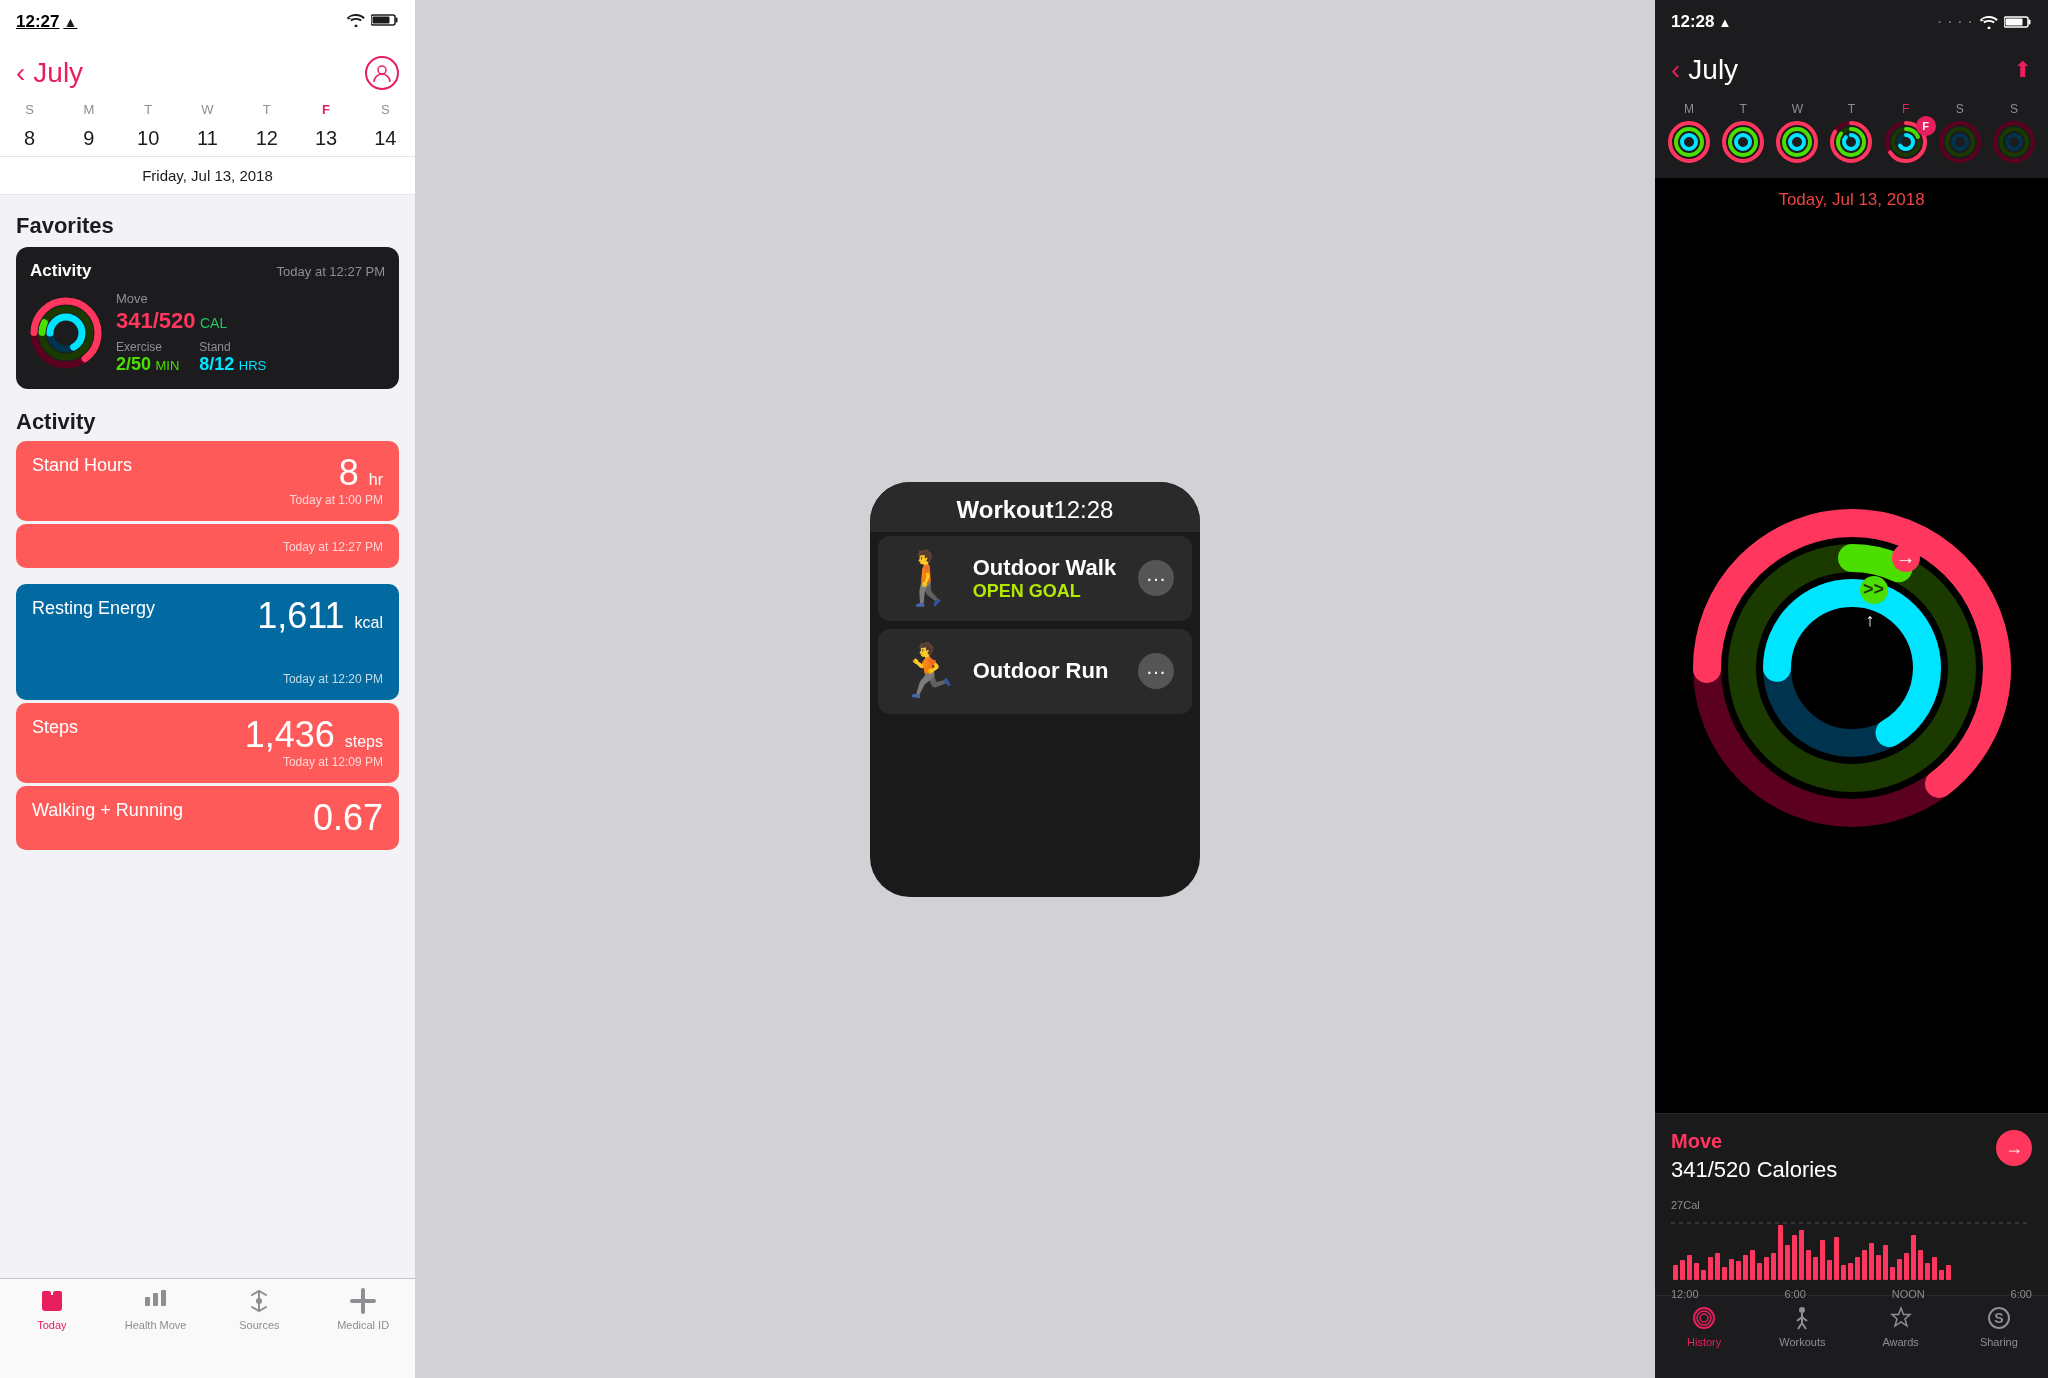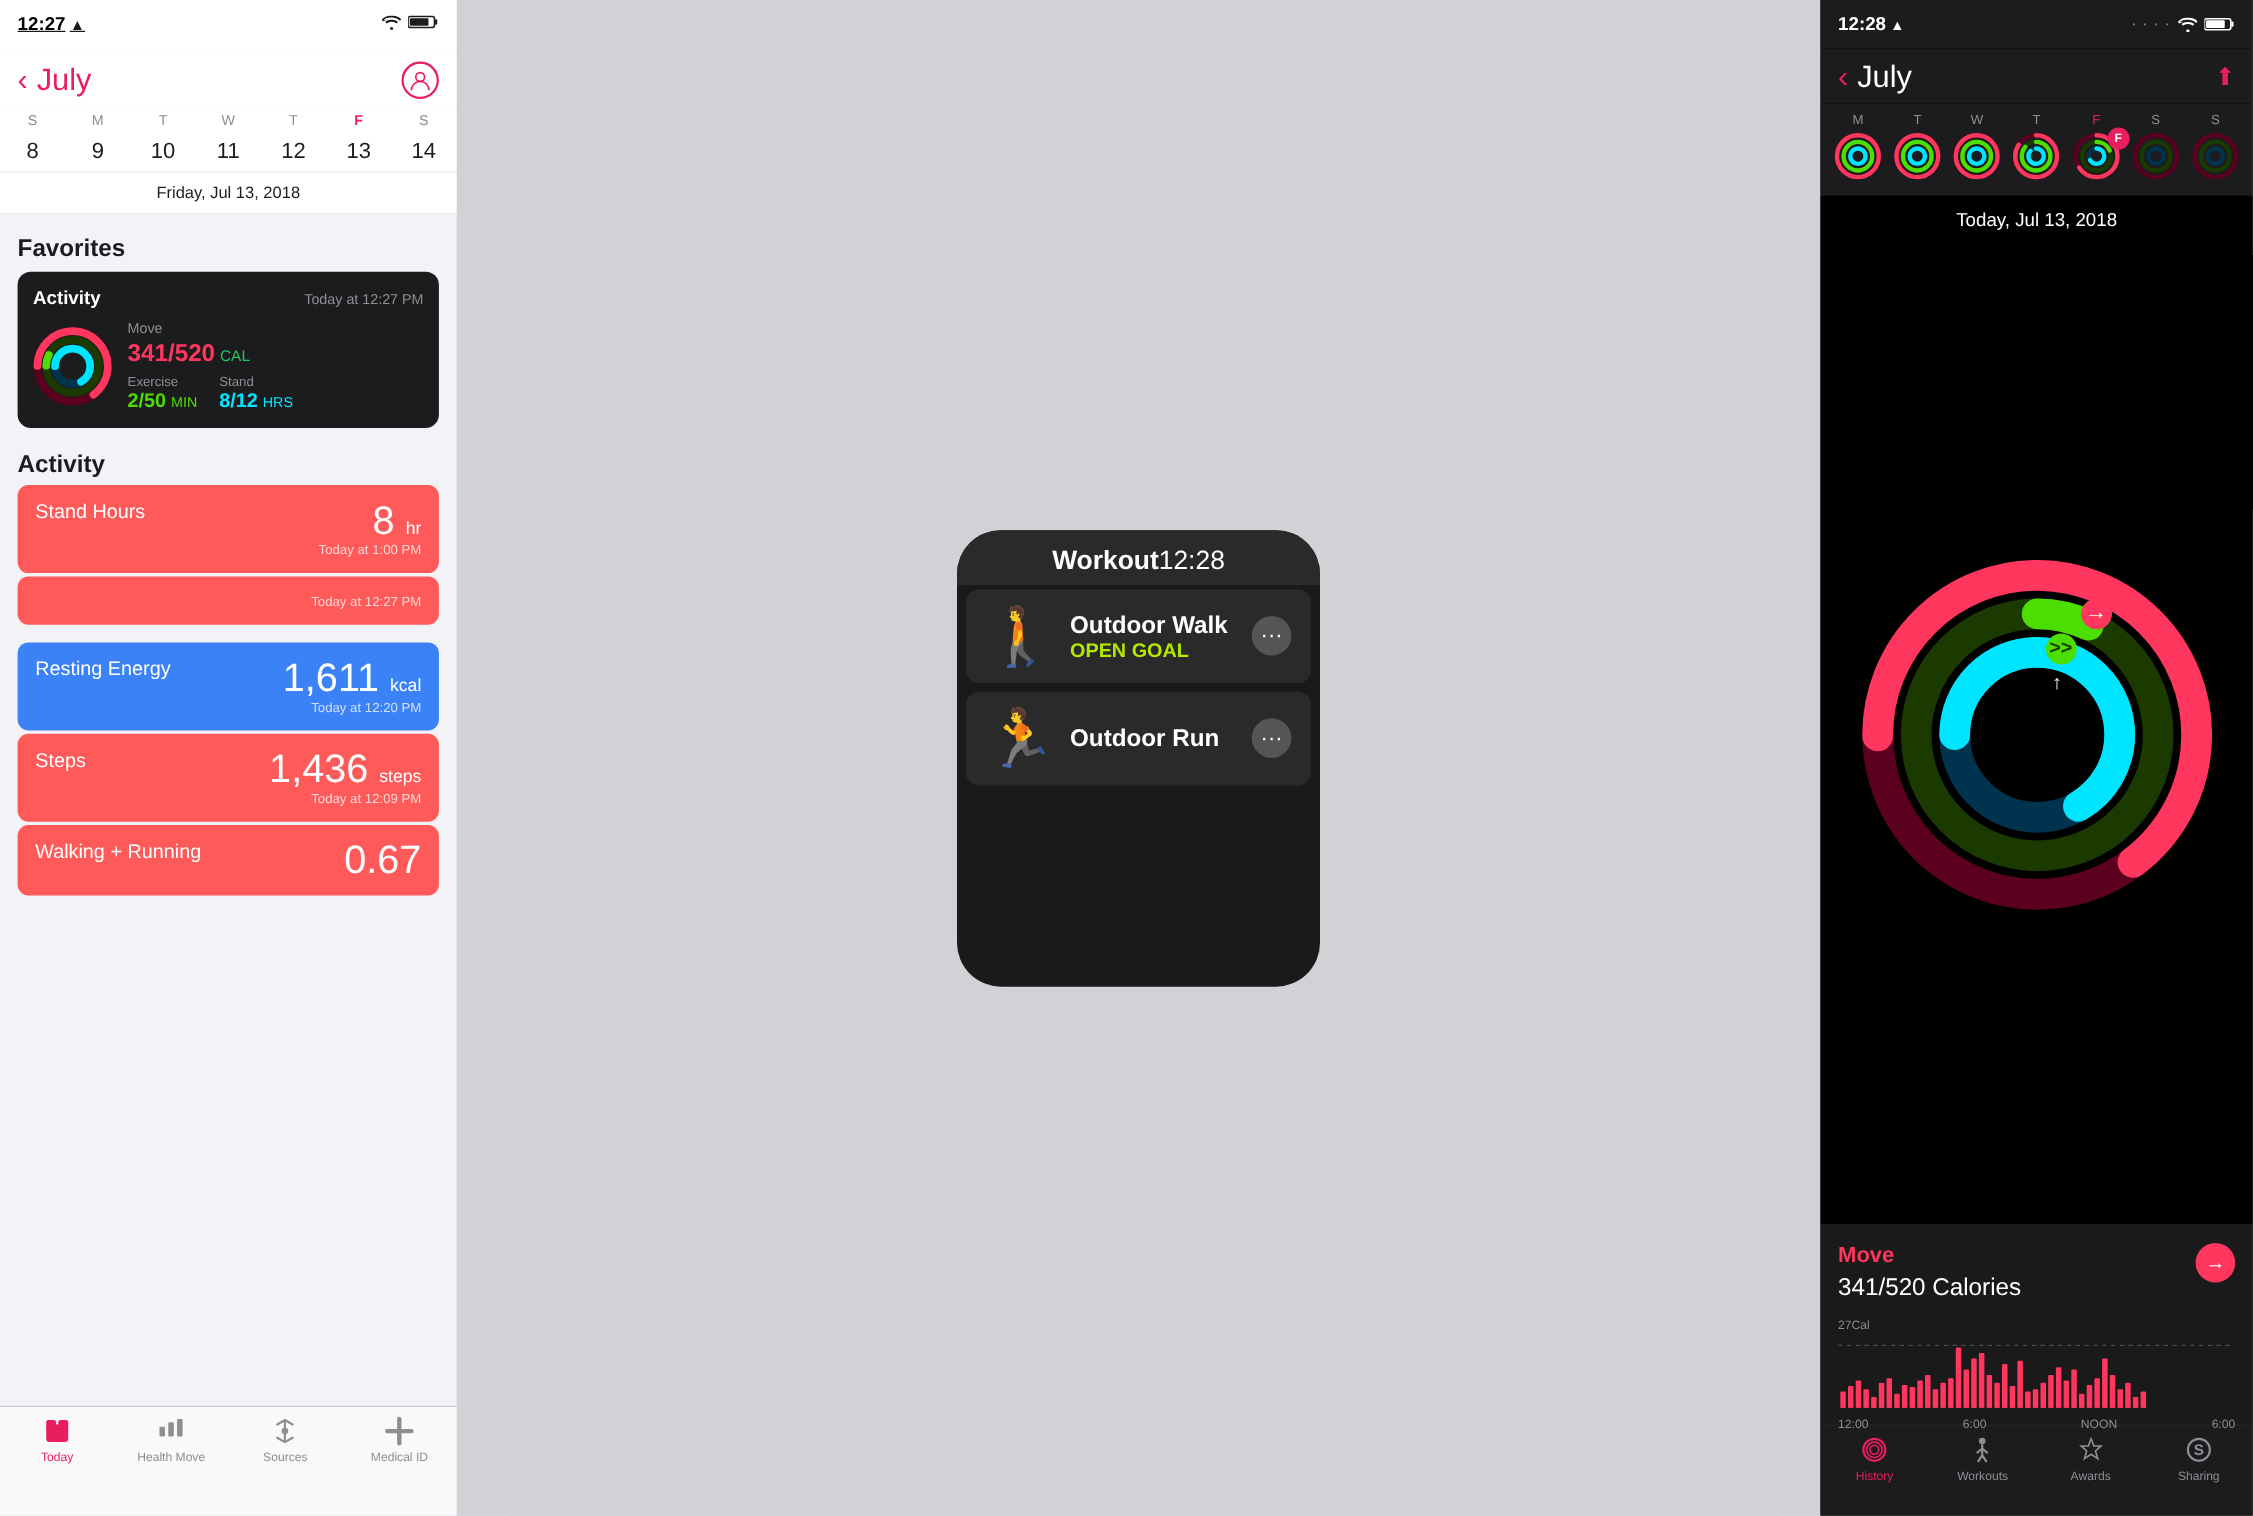--- a/index.html
+++ b/index.html
@@ -430,21 +430,21 @@
       color: #8e8e93;
     }
 
     .week-ring {
       width: 44px;
       height: 44px;
       position: relative;
     }
 
     .today-date-label {
-      color: #ffffff;
+      color: #ef4444;
       font-size: 17px;
       font-weight: 500;
       text-align: center;
       padding: 12px;
       background: #000;
     }
 
     .big-rings-section {
       flex: 1;
       display: flex;
@@ -649,21 +649,21 @@
           <span class="metric-value">8 <span class="metric-unit">hr</span></span>
         </div>
       </div>
       <div class="metric-time">Today at 1:00 PM</div>
     </div>
 
     <div class="metric-card" style="background:#ff5a5a;margin: 0 16px 3px;">
       <div class="metric-time">Today at 12:27 PM</div>
     </div>
 
-    <div class="metric-card" style="background:#3b82f6;margin: 16px 16px 3px;">
+    <div class="metric-card" style="background:#0369a1;margin: 16px 16px 3px; gap: 36px;">
       <div class="metric-card-inner">
         <span class="metric-name">Resting Energy</span>
         <div class="metric-value-group">
           <span class="metric-value">1,611 <span class="metric-unit">kcal</span></span>
         </div>
       </div>
       <div class="metric-time">Today at 12:20 PM</div>
     </div>
 
     <div class="metric-card" style="background:#ff5a5a;margin: 0 16px 3px;">

